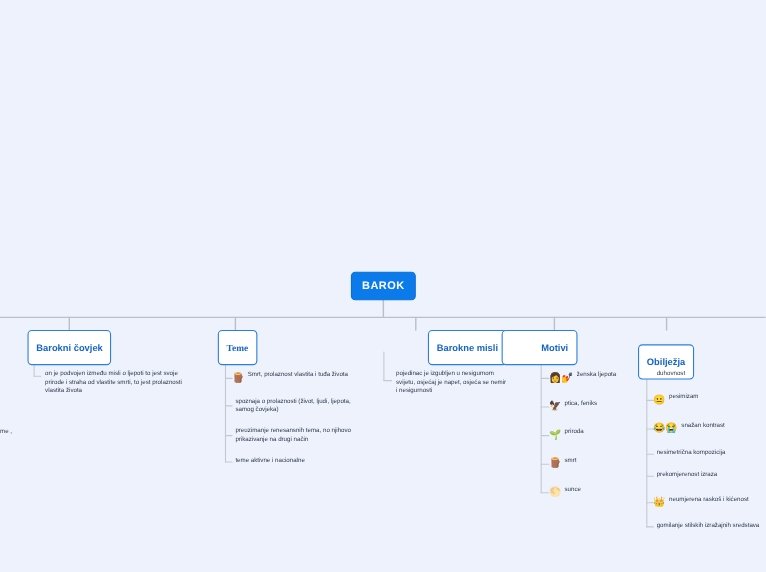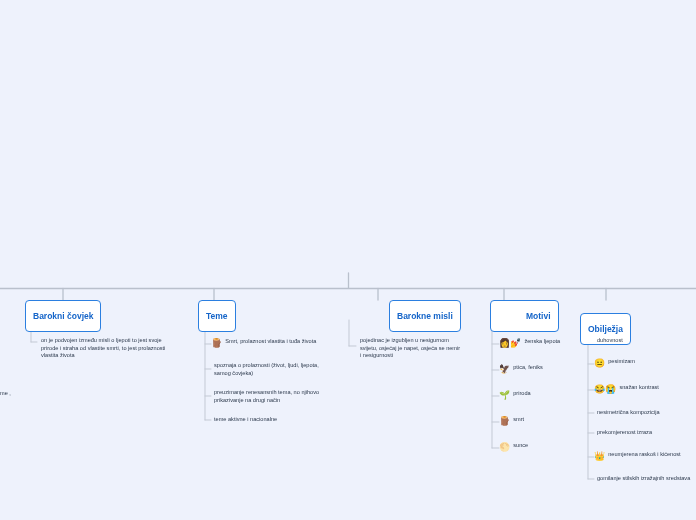--- a/index.html
+++ b/index.html
@@ -147,31 +147,34 @@
       <path d="M588,341 L594,341"></path>
       <path d="M588,364 L594,364"></path>
       <path d="M588,390 L594,390"></path>
       <path d="M588,413 L594,413"></path>
       <path d="M588,433 L594,433"></path>
       <path d="M588,457 L594,457"></path>
       <path d="M588,479 L594,479"></path>
     </g>
   </svg>
 
+  <div class="root-node">
+    <span class="root-label">BAROK</span>
+  </div>
 
   <div class="branch-node" style="left:25px; top:300px;">
     <span class="branch-label">Barokni čovjek</span>
   </div>
-  <div class="branch-node" style="left:198px; top:300px;">
+  <div class="branch-node" style="left:198px; top:300px;font-family:Liberation Serif, serif;">
     <span class="branch-label">Teme</span>
   </div>
   <div class="branch-node" style="left:343px; top:300px;margin-left:46px;">
     <span class="branch-label">Barokne misli</span>
   </div>
-  <div class="branch-node" style="left:490px; top:300px;padding-left:35px;">
+  <div class="branch-node" style="left:456px; top:300px;padding-left:35px;">
     <span class="branch-label">Motivi</span>
   </div>
   <div class="branch-node" style="left:580px; top:313px;">
     <span class="branch-label">Obilježja</span>
   </div>
 
   <div class="leaf wrap" style="left:38px; top:337px; width:148px;">
     <span class="leaf-emoji"></span>
     <span class="leaf-text">on je podvojen između misli o ljepoti to jest svoje
 prirode i straha od vlastite smrti, to jest prolaznosti

